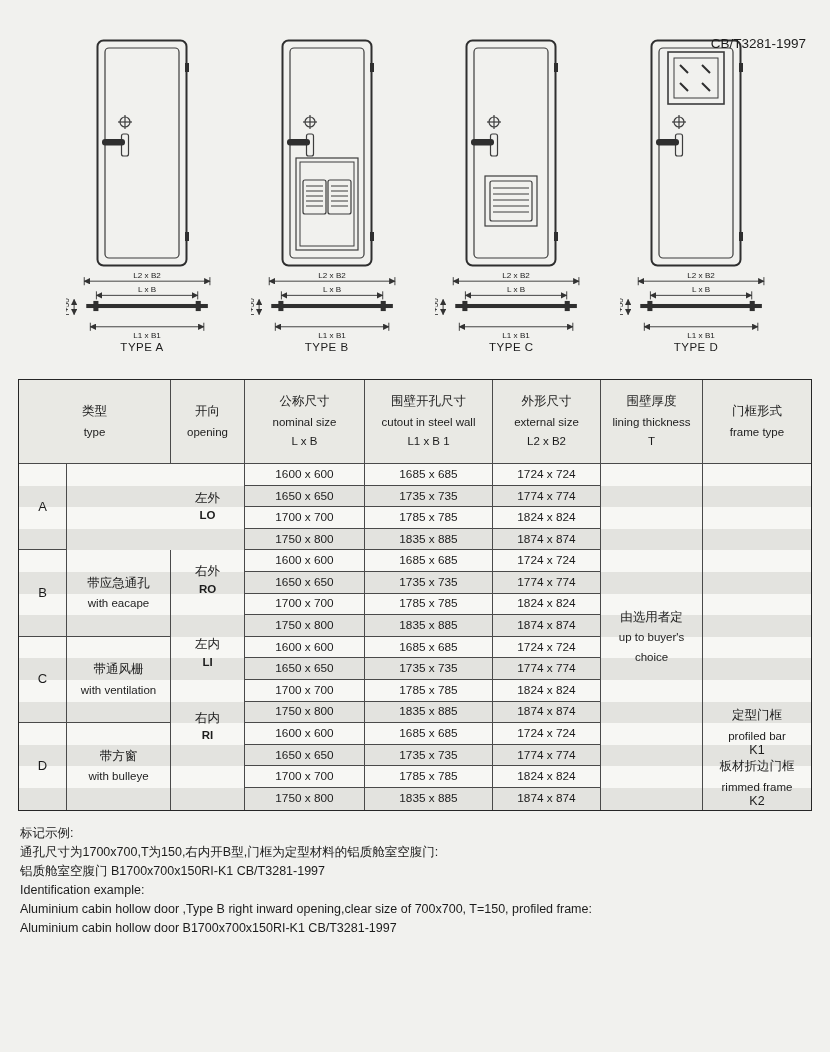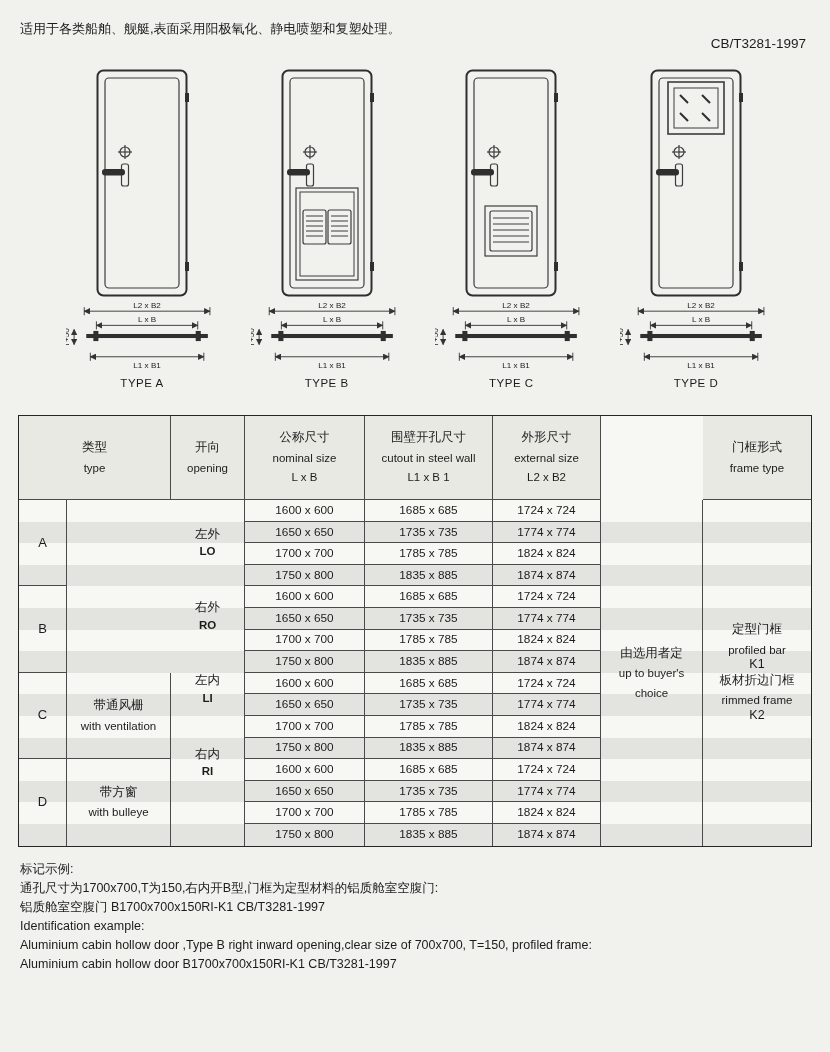--- a/index.html
+++ b/index.html
@@ -14,21 +14,21 @@
   .t-en { font-size:15.5px; font-weight:bold; margin-top:3px; }
   .std { position:absolute; top:36px; right:24px; font-size:13.5px; }
   .d-zh { margin-top:12px; font-size:13px; }
   .d-en { margin-top:7px; font-size:13px; }
 
   
   .figs { display:flex; justify-content:space-between; margin:30px 54px 0 62px; }
   .fig { width:160px; display:flex; flex-direction:column; align-items:center; }
   .door { width:94px; height:230px; }
   .dims { width:152px; height:71px; margin-top:2px; }
-  .figlabel { font-size:11.5px; margin-top:6px; letter-spacing:0.5px; }
+  .figlabel { font-size:11.5px; margin-top:0; letter-spacing:0.5px; }
   .k2s { fill:none; stroke:#2f2f2f; stroke-width:2; }
   .k1s { fill:none; stroke:#3d3d3d; stroke-width:1.2; }
   .thin { fill:none; stroke:#3d3d3d; stroke-width:1; }
   .blk { fill:#2f2f2f; }
   .dl { stroke:#333; stroke-width:0.9; fill:none; }
   .dims text { font-size:8px; fill:#1c1c1c; text-anchor:middle; font-family:"Liberation Sans", sans-serif; }
 
   
   .tbl { display:grid; grid-template-columns:48px 104px 74px 120px 128px 108px 102px 1fr;
          grid-template-rows:84px repeat(16, 21.6px);
@@ -38,42 +38,41 @@
        font-size:11.8px; line-height:1.25; }
   .nr { border-right:none; } .nb { border-bottom:none; }
   .stripe { z-index:0; background:#e3e3df; }
   .hd { background:#e9e9e4; }
   .hz { font-size:12.5px; }
   .he { font-size:11.5px; margin-top:5px; }
   .gap { }
   .letter { font-size:13px; }
   .vf { align-self:stretch; flex:1; display:flex; flex-direction:column; justify-content:space-around; align-items:center; }
   .vf-open { padding:6px 0 46px; }
-  .vf-frame { justify-content:center; }
+  .vf-frame { justify-content:flex-end; }
   .opitem .he { margin-top:2px;font-weight:bold; }
 
   
   .ex { margin:13px 20px 0; font-size:12.5px; line-height:19px; }
 </style>
 </head>
 <body>
 
 <svg width="0" height="0" style="position:absolute">
   <defs>
     <marker id="ah" viewBox="0 0 10 10" refX="9" refY="5" markerWidth="7" markerHeight="7" orient="auto-start-reverse">
       <path d="M0,0 L10,5 L0,10 z" fill="#333"></path>
     </marker>
   </defs>
 </svg>
 
 <div class="page">
 
   <div class="hdr">
     <div class="std">CB/T3281-1997</div>
-    <div class="d-zh">适用于各类船舶、舰艇,表面采用阳极氧化、静电喷塑和复塑处理。</div>
   </div>
 
   <div class="figs">
 
     <div class="fig">
       <svg class="door" viewBox="0 0 94 230">
         <g>
           <rect class="k2s" x="2.5" y="2.5" width="89" height="225" rx="6"></rect>
           <rect class="k1s" x="10" y="10" width="74" height="210" rx="4"></rect>
           <rect class="blk" x="90" y="25" width="4" height="9"></rect>
@@ -311,29 +310,42 @@
            <div class="he">L1 x B 1</div>
         </div>
     </div>
     <div class="c hd" style="grid-area:1/6">
       <div>
           <div class="hz">外形尺寸</div>
            <div class="he">external  size</div>
            <div class="he">L2 x B2</div>
         </div>
     </div>
+    <div class="c hd" style="grid-area:1/7">
+      <div>
+          <div class="hz">围壁厚度</div>
+           <div class="he">lining thickness</div>
+           <div class="he">T</div>
+        </div>
+    </div>
     <div class="c hd nr" style="grid-area:1/8">
       <div>
           <div class="hz">门框形式</div>
            <div class="he gap">frame type</div>
         </div>
     </div>
 
     <div class="c letter" style="grid-area:2/1/6/2">A</div>
     <div class="c letter" style="grid-area:6/1/10/2">B</div>
+    <div class="c" style="grid-area:6/2/10/3">
+      <div>
+          <div class="hz">带应急通孔</div>
+           <div class="he">with eacape</div>
+        </div>
+    </div>
     <div class="c letter" style="grid-area:10/1/14/2">C</div>
     <div class="c" style="grid-area:10/2/14/3">
       <div>
           <div class="hz">带通风栅</div>
            <div class="he">with ventilation</div>
         </div>
     </div>
     <div class="c letter nb" style="grid-area:14/1/18/2">D</div>
     <div class="c nb" style="grid-area:14/2/18/3">
       <div>

